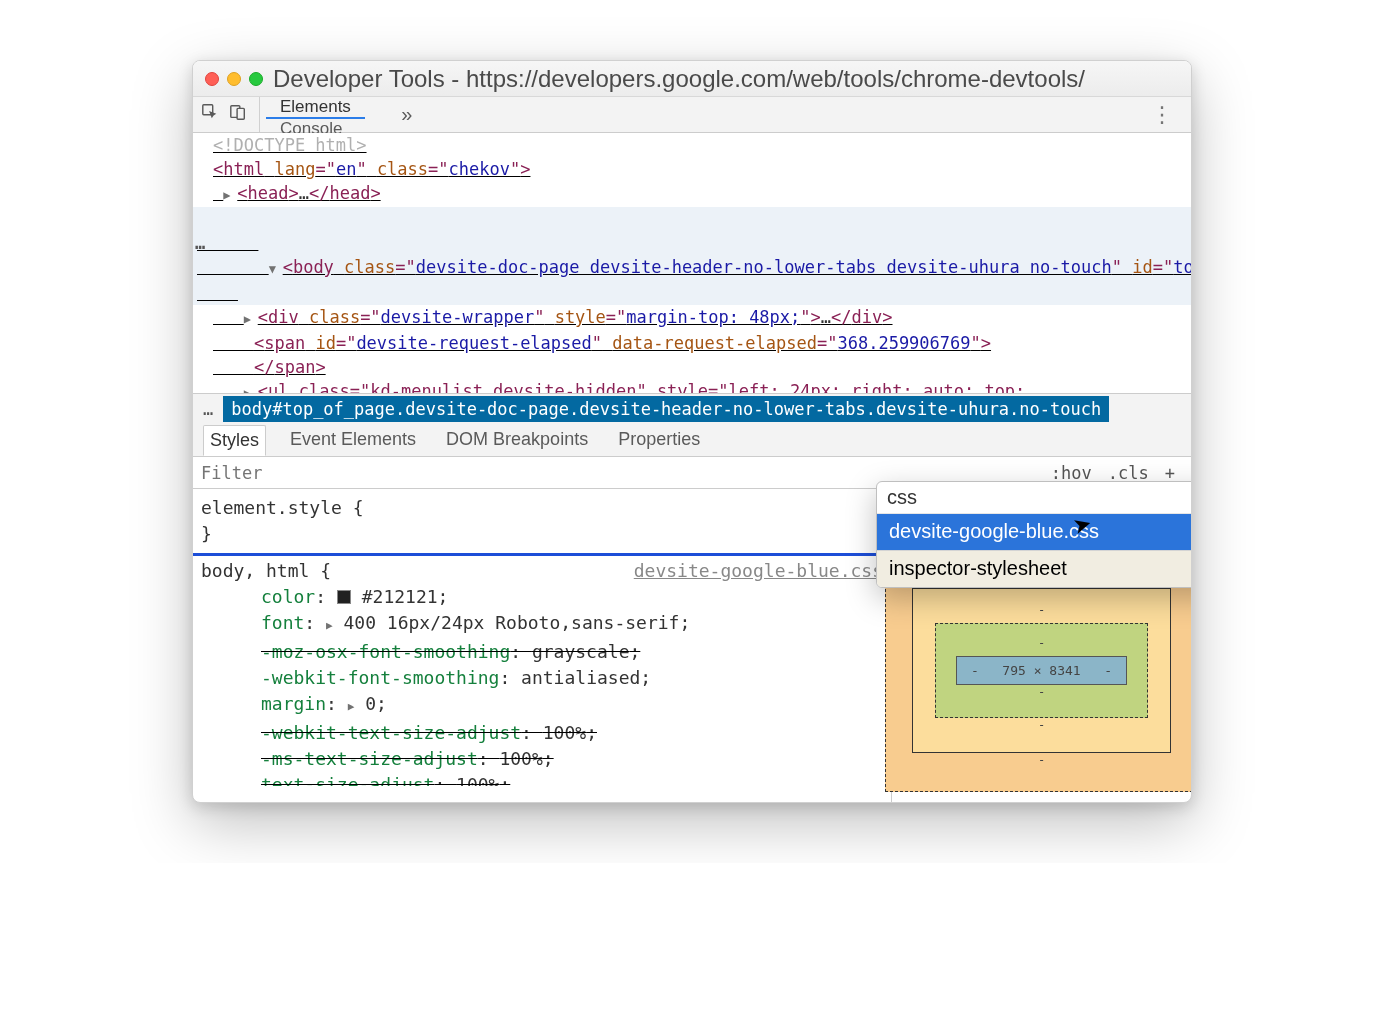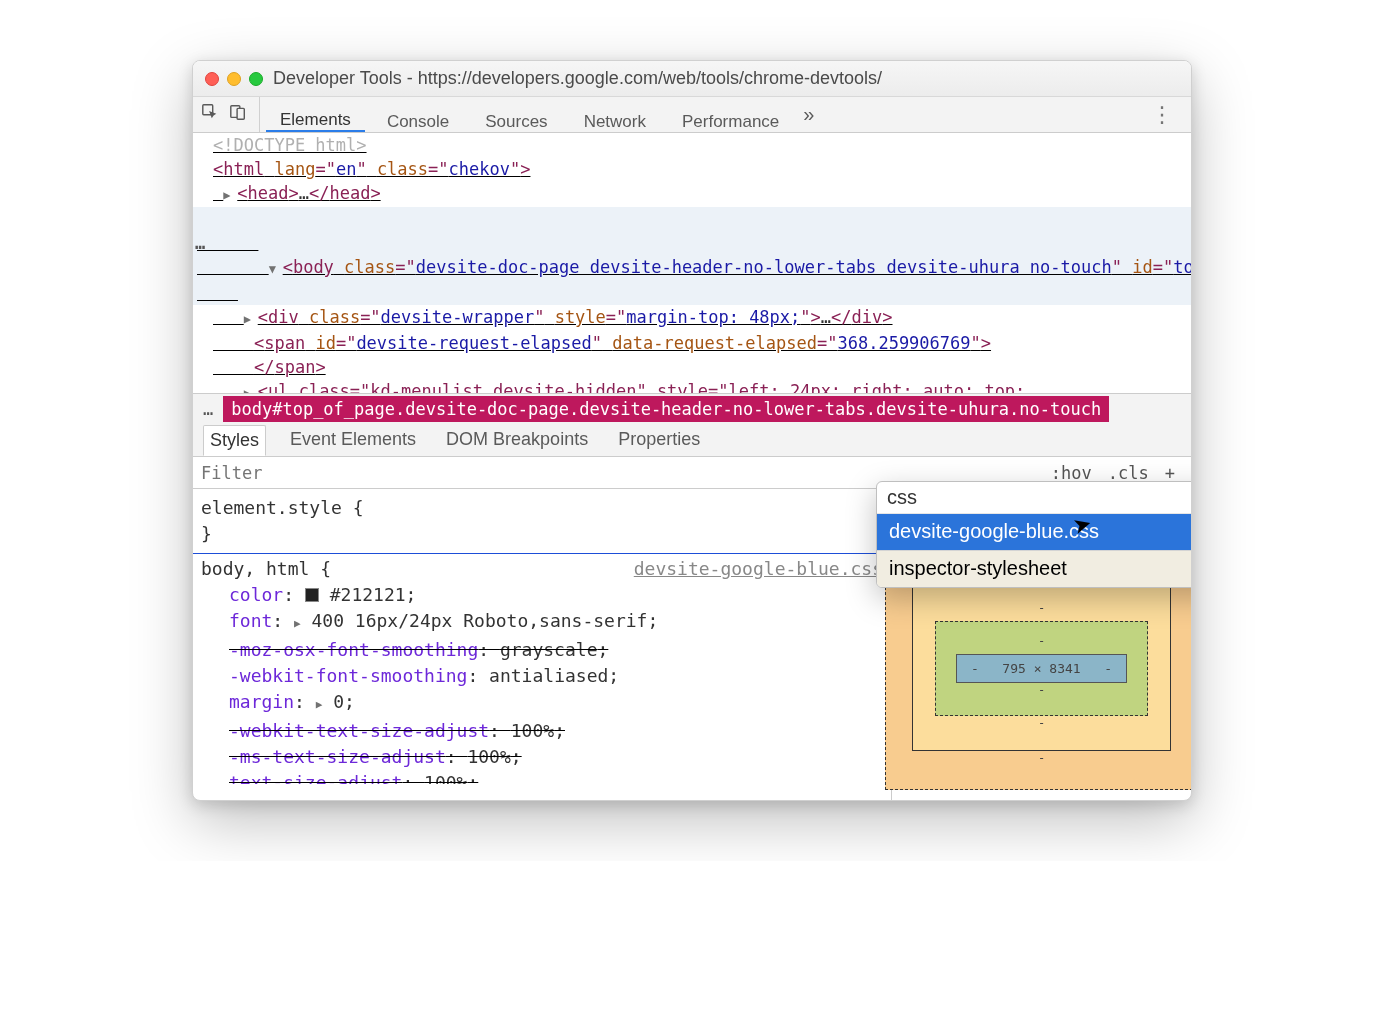--- a/index.html
+++ b/index.html
@@ -27,35 +27,35 @@
     display: flex;
     align-items: center;
     padding: 0 12px;
     gap: 10px;
   }
   .traffic { display: flex; gap: 8px; }
   .light { width: 14px; height: 14px; border-radius: 50%; }
   .light.red { background:#ff5f56; border:1px solid #e0443e; }
   .light.yellow { background:#ffbd2e; border:1px solid #dea123; }
   .light.green { background:#27c93f; border:1px solid #1aab29; }
-  .title-text { flex:1; text-align:left; color:#4a4a4a; font-size:18px; white-space:nowrap; overflow:hidden; }
+  .title-text { flex:1; text-align:left; color:#4a4a4a; font-size:24px; white-space:nowrap; overflow:hidden; }
   
   .toolbar {
     height: 36px;
     background: #f3f3f3;
     border-bottom: 1px solid #ccc;
     display:flex;
     align-items:center;
     padding: 0 8px;
     font-size: 17px;
     color:#5a5a5a;
   }
   .tool-icons { display:flex; align-items:center; gap:10px; padding-right:12px; border-right:1px solid #d0d0d0; height:100%; }
   .tool-icons svg { width:18px; height:18px; fill:none; stroke:#5a5a5a; stroke-width:1.6; }
-  .tabs { display:flex; align-items:flex-end; height:100%; margin-left:6px; gap:8px; }
+  .tabs { display:flex; align-items:flex-start; height:100%; margin-left:6px; gap:0;flex-direction:column; }
   .tab { padding:0 14px; display:flex; align-items:center; color:#5a5a5a; cursor:default; }
   .tab.active { color:#333; border-bottom:2px solid #2b7de9; }
   .overflow { margin-left:4px; font-size:20px; color:#5a5a5a; padding:0 6px; }
   .spacer { flex:1; }
   .kebab { padding:0 10px; font-size:22px; color:#757575; letter-spacing:0; line-height:1; }
   
   .dom { font-family: Menlo,Consolas,monospace; font-size:17px; line-height:24px; background:#fff; position:relative; }
   .dom-row { padding:0 20px; white-space:pre; overflow:hidden;text-decoration:underline; }
   .dom-row.sel { background:#ecf2f8; }
   .gutter-ellipsis { position:absolute; left:2px; font-weight:bold; color:#555; }
@@ -65,38 +65,38 @@
   .doctype { color:#b0b0b0; }
   .tagp { color:#8a2155; }
   .attrn { color:#a55513; }
   .attrv { color:#1a1aa6; }
   .punct, .brkt { color:#8a2155; }
   .elh { color:#333; }
   .dom-trail { height:14px; overflow:hidden; padding:0 20px; color:#8a2155; white-space:pre;}
   
   .crumbbar { height:30px; background:#f3f3f3; border-top:1px solid #ccc; display:flex; align-items:center; font-family:Menlo,Consolas,monospace; font-size:17px; }
   .crumb-start { padding:0 10px; color:#555; }
-  .crumb-path { background:#be185d; color:#fff; padding:3px 8px; flex:0 0 auto; white-space:nowrap; overflow:hidden; }
+  .crumb-path { background:#0369a1; color:#fff; padding:3px 8px; flex:0 0 auto; white-space:nowrap; overflow:hidden; }
   
   .subtabs { height:34px; border-bottom:1px solid #ccc; display:flex; align-items:center; gap:18px; padding:0 10px; font-size:18px; color:#5a5a5a; background:#f3f3f3; }
   .subtab { padding:4px 6px; }
   .subtab.active { background:#fff; border:1px solid #ccc; border-bottom:1px solid #fff; border-radius:2px 2px 0 0; color:#333; position:relative; top:1px; }
   
   .stylesbar { height:32px; border-bottom:1px solid #ccc; display:flex; align-items:center; padding:0 8px; font-family:Menlo,Consolas,monospace; font-size:17px; color:#888; }
   .filter-input { border:none; outline:none; font:inherit; color:#888; flex:1; background:transparent; }
   .stylechip { padding:0 8px; color:#555; }
   
   .styles-body { display:flex; min-height:250px; }
   .rules { flex:1; font-family:Menlo,Consolas,monospace; font-size:18px; line-height:26px; padding:4px 0 10px 0; overflow:hidden; }
-  .rule { border-bottom:1px solid #1d4ed8; padding:2px 8px 6px 8px; }
+  .rule { border-bottom:3px solid #1d4ed8; padding:2px 8px 6px 8px; }
   .rule-head { display:flex; }
   .rule-sel { color:#333; }
   .rule-src { margin-left:auto; color:#888; text-decoration:underline; }
   .decl { padding-left:28px; }
-  .prop { color:#6d28d9; }
+  .prop { color:#15803d;margin-left:32px; }
   .val  { color:#333; }
   .colon { color:#333; }
   .strike { text-decoration:line-through; }
   .swatch { display:inline-block; width:14px; height:14px; background:#212121; border:1px solid #888; vertical-align:-1px; }
   .exptw { color:#727272; font-size:11px; }
   .brace { color:#333; }
   .right-pane { width:300px; border-left:1px solid #ccc; position:relative; display:flex; align-items:flex-end; justify-content:center; padding:10px 0; }
   
   .boxmodel { font-family:Menlo,Consolas,monospace; font-size:13px; color:#444; }
   .bm { border:1px dashed #333; padding:18px 26px; background:#f8cc8f; text-align:center; }

